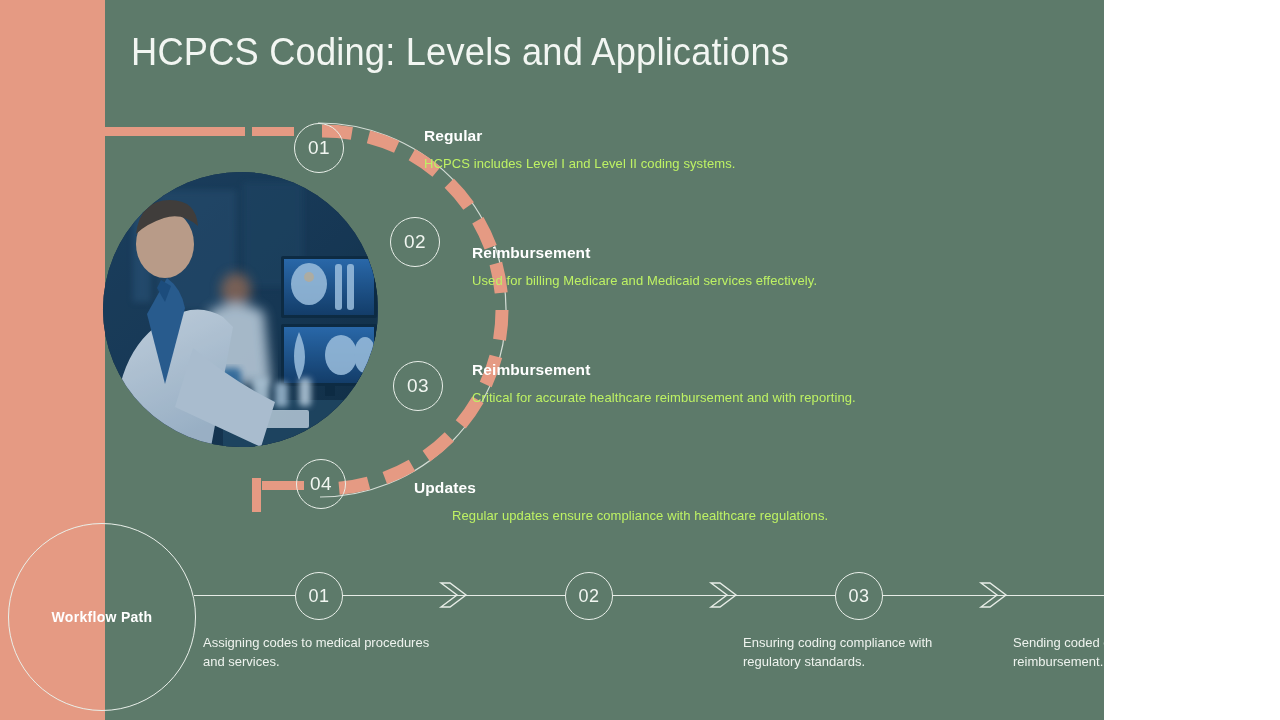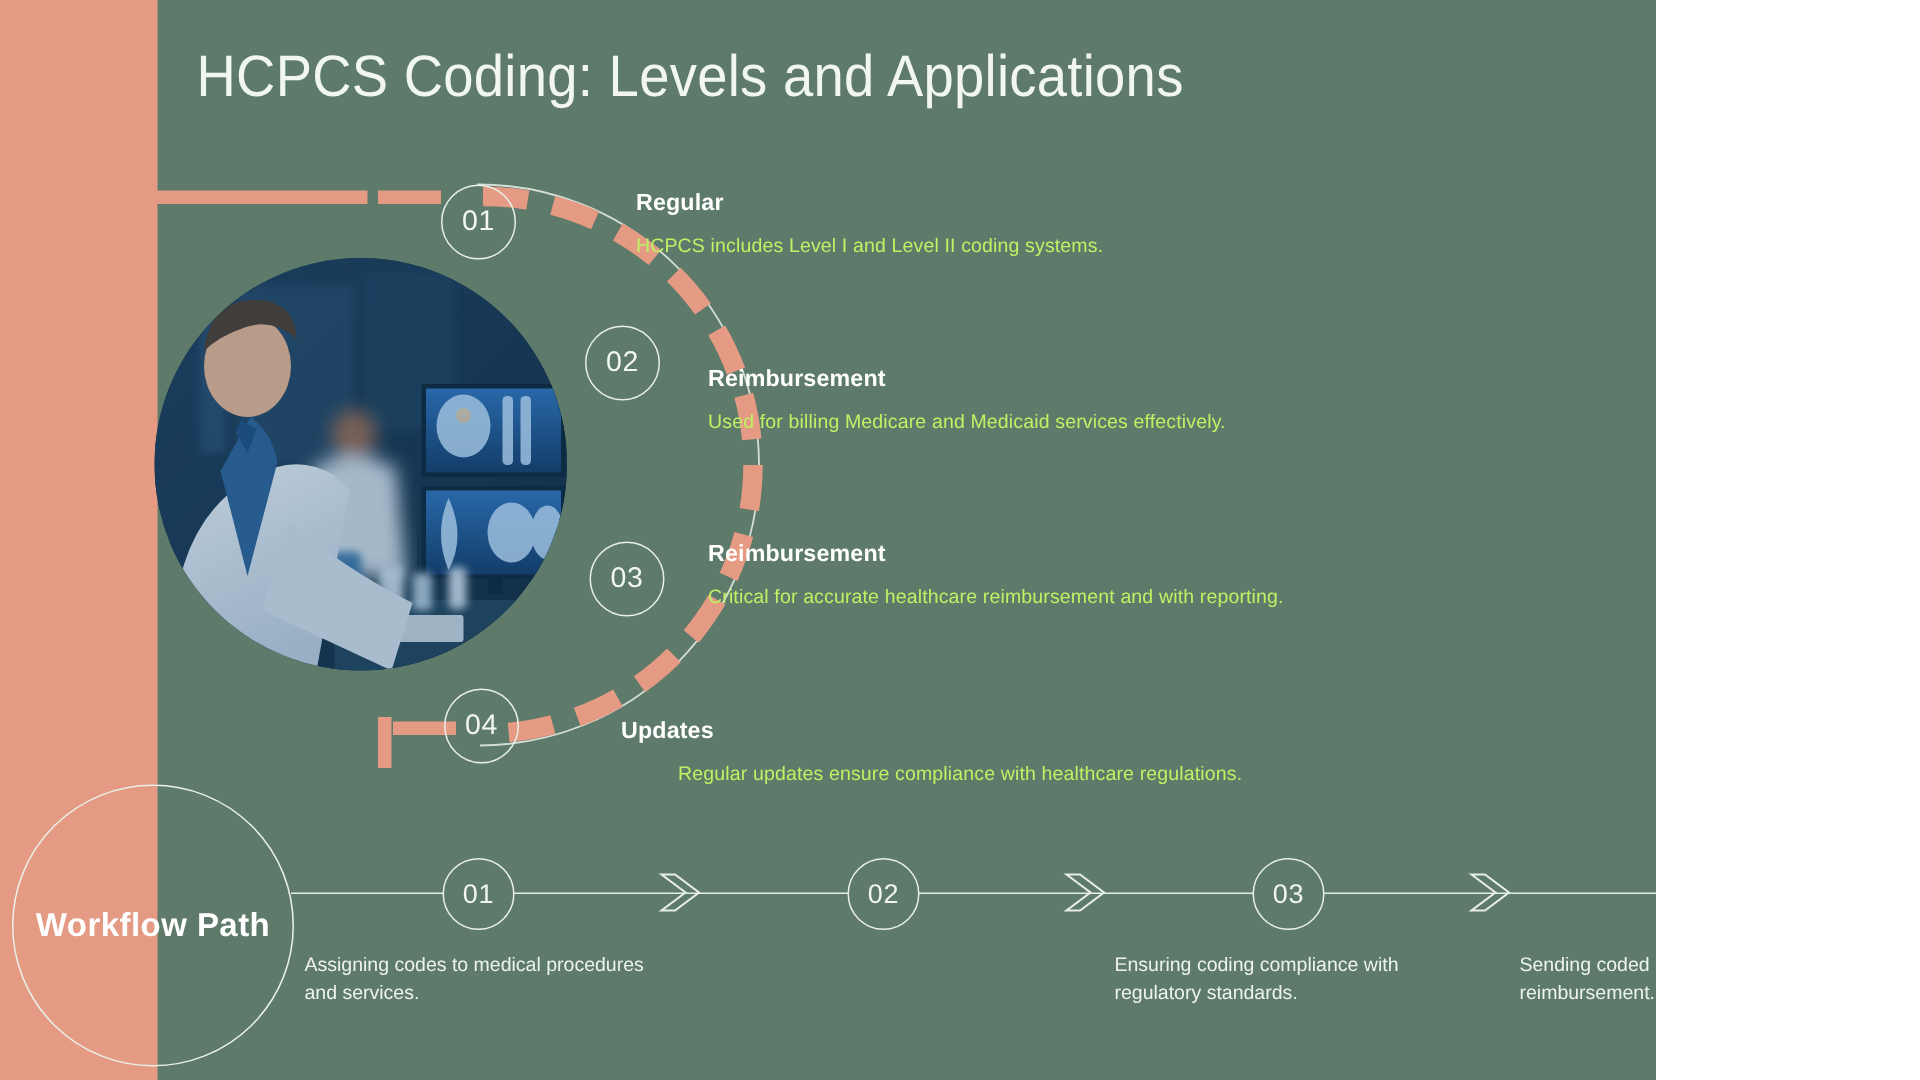--- a/index.html
+++ b/index.html
@@ -113,21 +113,21 @@
     position: absolute;
     left: 8px; top: 523px;
     width: 186px; height: 186px;
     border-radius: 50%;
     border: 1.4px solid #eaf0ea;
     display: flex;
     align-items: center;
     justify-content: center;
   }
   .wf-circle span {
-    font-size: 22px;
+    font-size: 14px;
     font-weight: bold;
     color: #ffffff;
     font-family: "Liberation Sans Narrow", "Liberation Sans", sans-serif;
     letter-spacing: 0.3px;
   }
   .wf-line {
     position: absolute;
     left: 194px; top: 595px;
     width: 1086px; height: 1.3px;
     background: #e6ece6;

